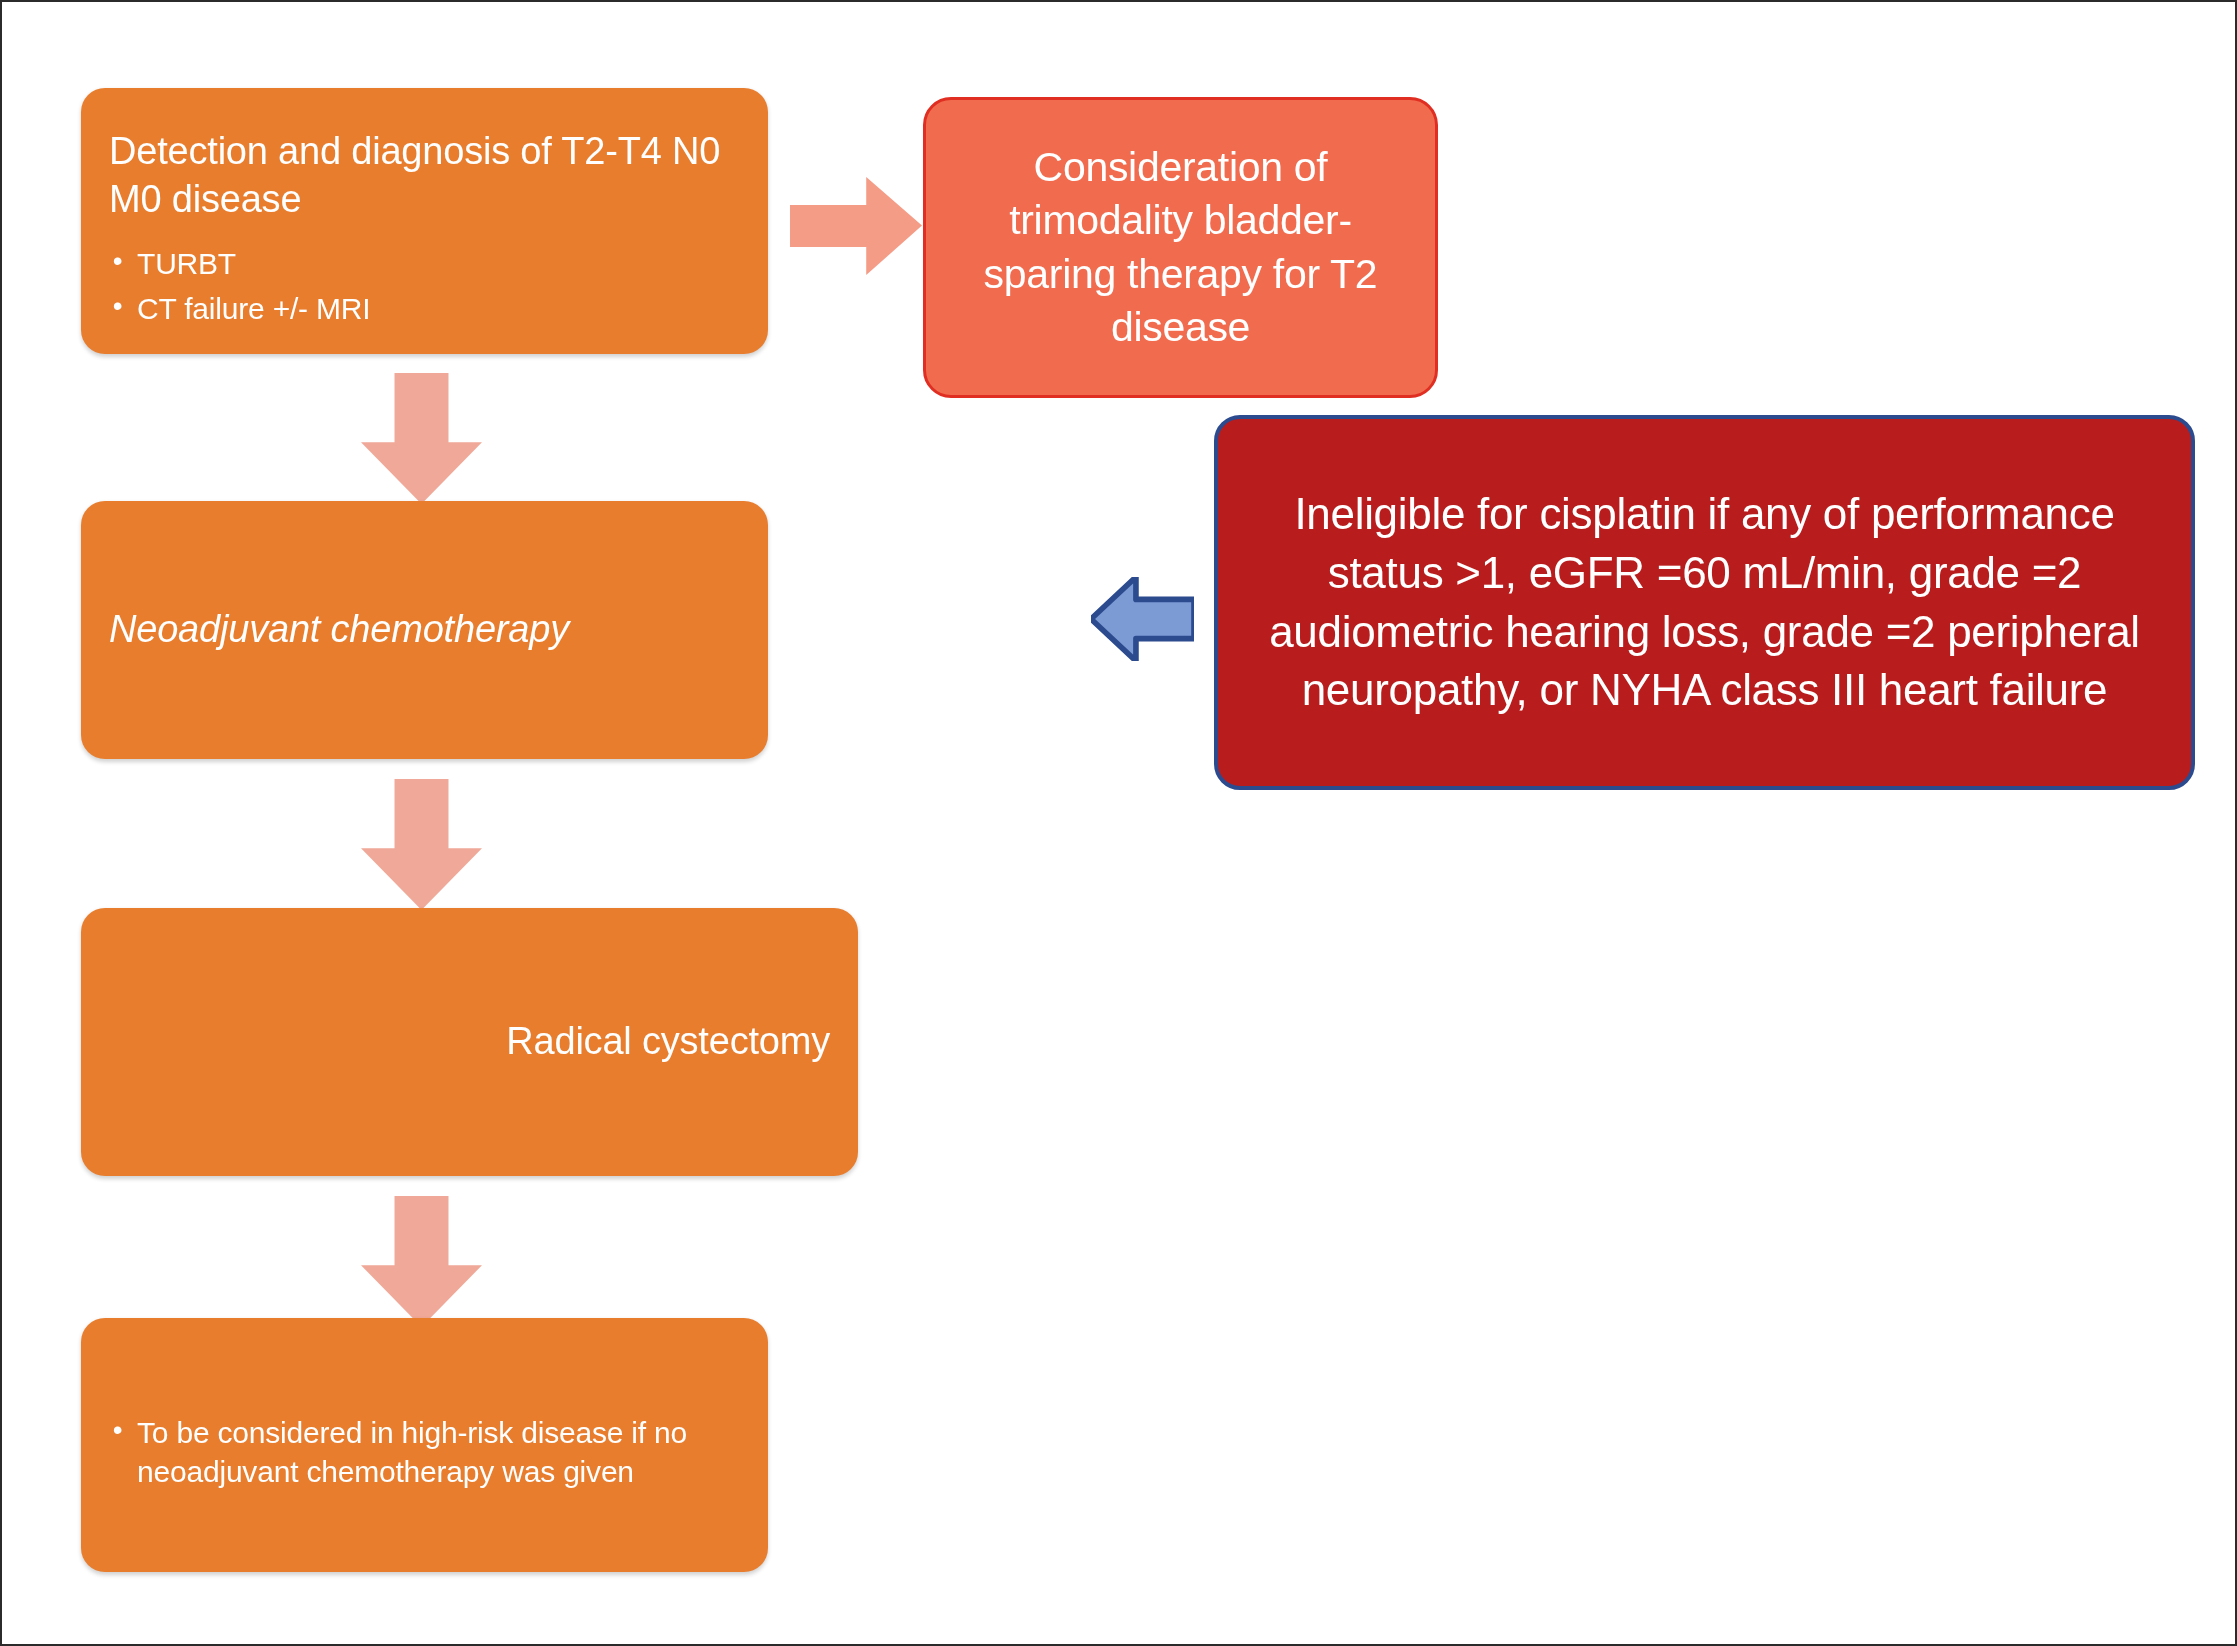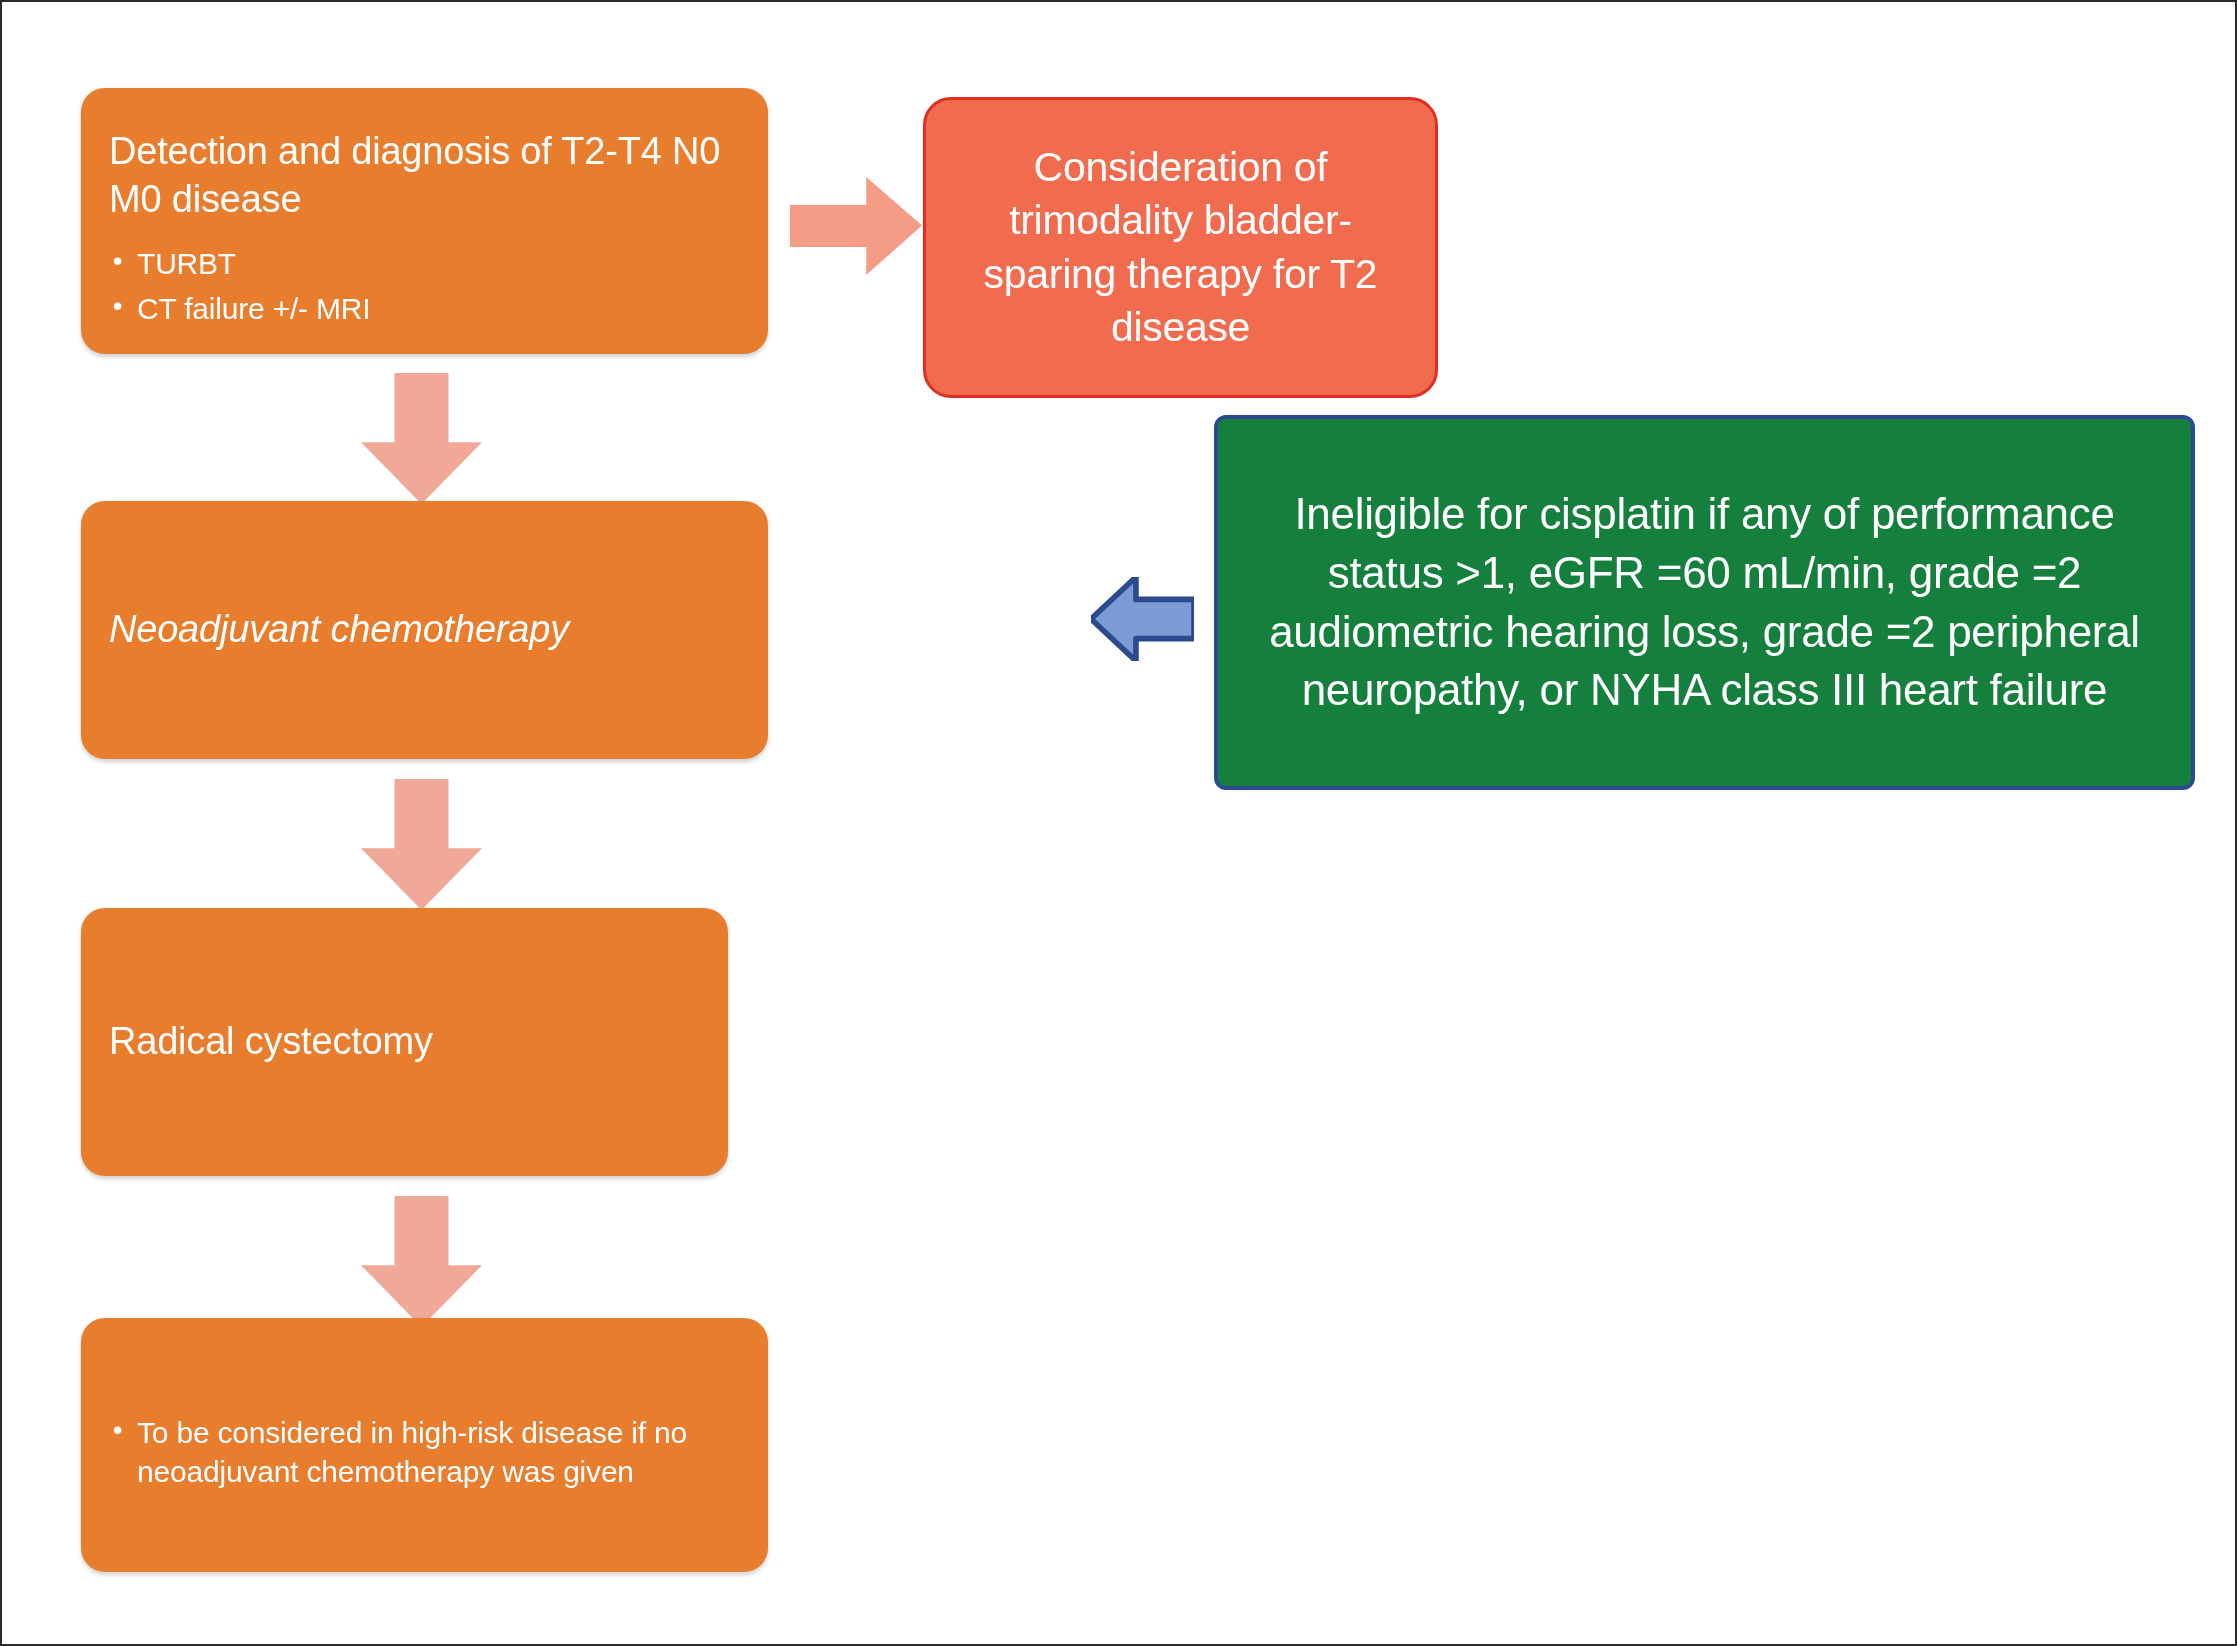--- a/index.html
+++ b/index.html
@@ -38,23 +38,23 @@
 
   .node.red {
     background:#F16C4F;
     border:3.7px solid #E02F22;
     border-radius:28px;
     align-items:center;
     text-align:center;
   }
 
   .node.blue {
-    background:#15803d;
+    background:#b91c1c;
     border:4.7px solid #2C4B8E;
-    border-radius:12px;
+    border-radius:26px;
     align-items:center;
     text-align:center;
   }
 
   .node-title {
     font-size:38px;
     font-weight:400;
     line-height:1.26;
     letter-spacing:-0.2px;
   }
@@ -142,21 +142,21 @@
   <div class="node blue" style="left:1212px; top:413px; width:981px; height:375px;">
     <div class="blue-text">Ineligible for cisplatin if any of performance status &gt;1, eGFR =60 mL/min, grade =2 audiometric hearing loss, grade =2 peripheral neuropathy, or NYHA class III heart failure</div>
   </div>
 
   <div class="arrow" style="left:359px; top:777px; width:121px; height:131px;">
     <svg viewBox="0 0 130 140" preserveAspectRatio="none" aria-hidden="true">
       <polygon points="36,0 94,0 94,74 130,74 65,140 0,74 36,74" fill="#F0A998"></polygon>
     </svg>
   </div>
 
-  <div class="node orange" style="left:79px; top:906px; width:647px; height:268px;">
+  <div class="node orange" style="left:79px; top:906px; width:777px; height:268px;text-align:right;">
     <div class="node-title">Radical cystectomy</div>
   </div>
 
   <div class="arrow" style="left:359px; top:1194px; width:121px; height:131px;">
     <svg viewBox="0 0 130 140" preserveAspectRatio="none" aria-hidden="true">
       <polygon points="36,0 94,0 94,74 130,74 65,140 0,74 36,74" fill="#F0A998"></polygon>
     </svg>
   </div>
 
   <div class="node orange" style="left:79px; top:1316px; width:687px; height:254px;">

